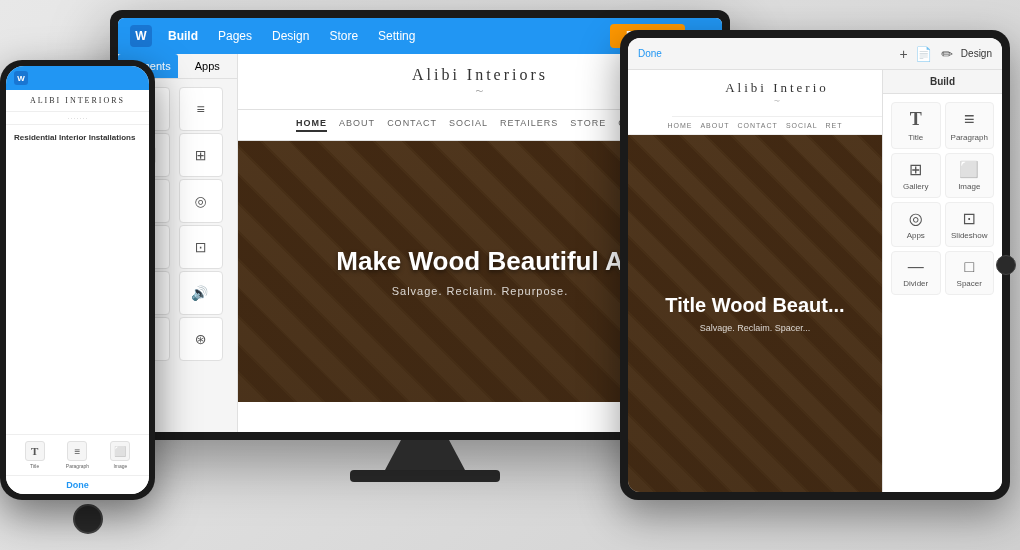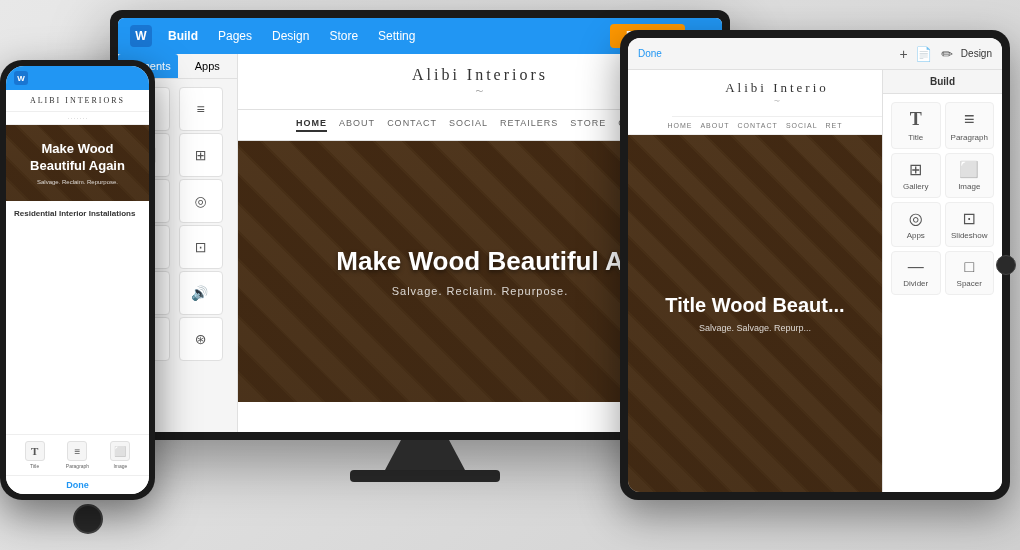--- a/index.html
+++ b/index.html
@@ -678,24 +678,20 @@
         </div>
       </div>
 
       <div class="phone-content">
         <div class="phone-website-header">
           <div class="phone-logo-text">ALIBI INTERIORS</div>
         </div>
         <div class="phone-nav-row">
           <span class="phone-nav-dot">· · · · · · ·</span>
         </div>
-        <div class="phone-hero">
-          <div class="phone-hero-title">Make Wood Beautiful Again</div>
-          <div class="phone-hero-sub">Salvage. Reclaim. Repurpose.</div>
-        </div>
         <div class="phone-section">
           <div class="phone-section-title">Residential Interior Installations</div>
         </div>
       </div>
 
       <div class="phone-bottom-toolbar">
         <div class="phone-tool-item">
           <div class="phone-tool-icon">
               <span style="font-family:Georgia;font-weight:bold;font-size:11px;">T</span>
             </div>
@@ -740,21 +736,21 @@
           </div>
           <div class="tablet-nav">
             <span class="tablet-nav-link">HOME</span>
             <span class="tablet-nav-link">ABOUT</span>
             <span class="tablet-nav-link">CONTACT</span>
             <span class="tablet-nav-link">SOCIAL</span>
             <span class="tablet-nav-link">RET</span>
           </div>
           <div class="tablet-hero">
             <div class="tablet-hero-title">Title Wood Beaut...</div>
-            <div class="tablet-hero-sub">Salvage. Salvage. Repurp...</div>
+            <div class="tablet-hero-sub">Salvage. Reclaim. Spacer...</div>
           </div>
         </div>
 
         <div class="tablet-panel">
           <div class="tablet-panel-header">Build</div>
           <div class="tablet-panel-grid">
             <div class="tablet-panel-item">
               <span class="tablet-panel-icon" style="font-family:Georgia;font-weight:bold;font-size:18px;color:#555;">T</span>
               <span class="tablet-panel-label">Title</span>
             </div>

